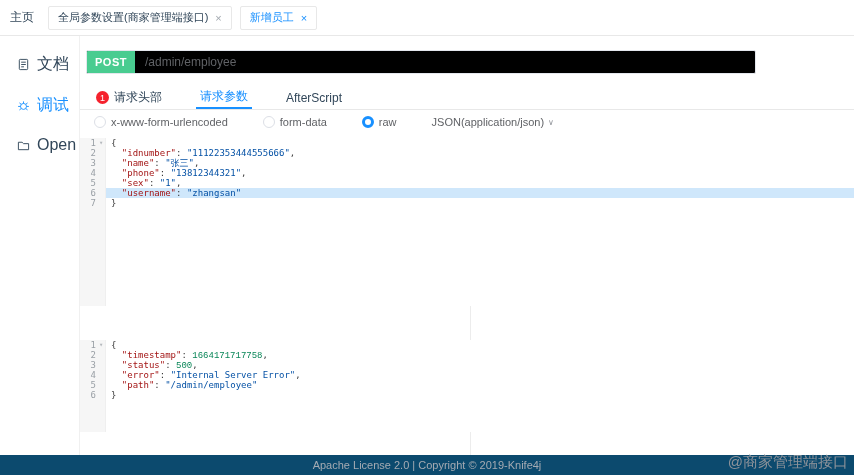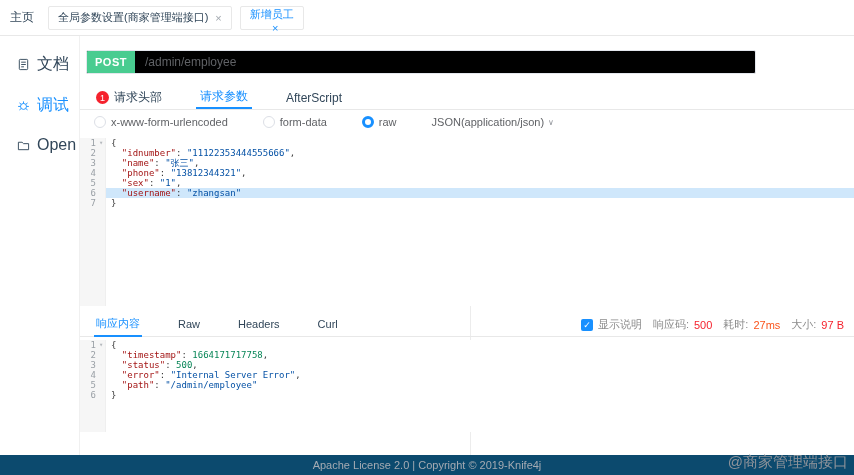--- a/index.html
+++ b/index.html
@@ -6,21 +6,21 @@
   body { background:#ddd; font-family:"Liberation Sans", sans-serif; }
   .screen { position:relative; width:854px; height:475px; background:#fff; overflow:hidden; margin:0 auto; }
 
   
   .header { position:absolute; top:0; left:0; right:0; height:36px; background:#fff;
             border-bottom:1px solid #e8e8e8; display:flex; align-items:center; padding-left:10px; }
   .home-label { font-size:12px; color:#314659; margin-right:14px; cursor:pointer; }
   .htab { display:inline-flex; align-items:center; height:24px; padding:0 9px; margin-right:8px;
           border:1px solid #e8e8e8; border-radius:2px; font-size:11px; color:#314659; background:#fff; cursor:pointer; white-space:nowrap; }
   .htab .close { color:#a0a6ad; margin-left:7px; font-size:11px; }
-  .htab.active { color:#1890ff;flex-direction:column; }
+  .htab.active { color:#1890ff; }
   .htab.active .close { color:#1890ff; }
 
   
   .sidebar { position:absolute; top:36px; left:0; width:80px; bottom:20px; background:#fff;
              border-right:1px solid #f0f0f0; padding-top:8px; }
   .side-item { display:flex; align-items:center; gap:7px; padding:10px 0 10px 17px;
                font-size:16px; color:#314659; cursor:pointer; }
   .side-item.active { color:#1890ff; }
   .side-item svg { width:13px; height:13px; flex:none; }
 
@@ -57,21 +57,21 @@
   #req-editor { top:102px; height:168px; }
   #res-editor { top:304px; height:92px; }
   .gutter-bg { position:absolute; left:0; top:0; bottom:0; width:26px; background:#f6f6f6; border-right:1px solid #efefef; }
   .code-line { position:relative; display:flex; height:10px; }
   .ln { width:16px; text-align:right; color:#9aa0a6; flex:none; }
   .fold { width:10px; text-align:center; color:#b5b9bd; font-size:7px; line-height:10px; flex:none; }
   .lc { white-space:pre; padding-left:5px; flex:1; color:#3b3b3b; }
   .code-line.hl .lc { background:#cfe7fb; }
   .tk-key { color:#a31515; }
   .tk-str { color:#0451a5; }
-  .tk-num { color:#098658; }
+  .tk-num { color:#098658;font-family:Liberation Mono, monospace; }
   .tk-punct { color:#3b3b3b; }
 
   
   .res-tabs { position:absolute; top:276px; left:0; right:0; height:25px;
               border-bottom:1px solid #e8e8e8; display:flex; align-items:center;
               padding-left:14px; font-size:11px; color:#314659; }
   .res-tab { margin-right:34px; line-height:23px; padding:0 2px; cursor:pointer; }
   .res-tab.active { color:#1890ff; border-bottom:2px solid #1890ff; }
   .res-meta { position:absolute; right:10px; top:0; height:25px; display:flex; align-items:center;
               gap:5px; font-size:11px; color:#8c8c8c; }
@@ -200,36 +200,20 @@
             <span class="lc"><span class="tk-punct">  </span><span class="tk-key">"username"</span><span class="tk-punct">: </span><span class="tk-str">"zhangsan"</span></span>
           </div>
           <div class="code-line">
             <span class="ln">7</span>
             <span class="fold"></span>
             <span class="lc"><span class="tk-punct">}</span></span>
           </div>
         </div>
     </div>
 
-    <div class="res-tabs">
-      <span class="res-tab active">响应内容</span>
-      <span class="res-tab">Raw</span>
-      <span class="res-tab">Headers</span>
-      <span class="res-tab">Curl</span>
-      <span class="res-meta">
-        <span class="checkbox">✓</span>
-        <span>显示说明</span>
-        <span class="meta-label">响应码:</span>
-        <span class="meta-val-red">500</span>
-        <span class="meta-label">耗时:</span>
-        <span class="meta-val-orange">27ms</span>
-        <span class="meta-label">大小:</span>
-        <span class="meta-val-red">97 B</span>
-      </span>
-    </div>
 
     <div class="editor" id="res-editor">
       <div class="gutter-bg"></div>
       <div>
           <div class="code-line">
             <span class="ln">1</span>
             <span class="fold">▾</span>
             <span class="lc"><span class="tk-punct">{</span></span>
           </div>
           <div class="code-line">

